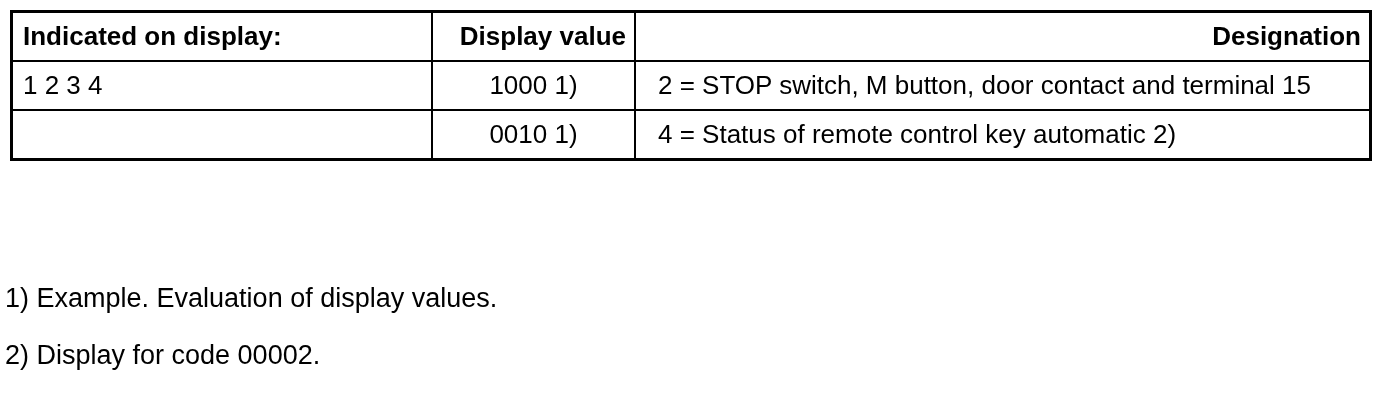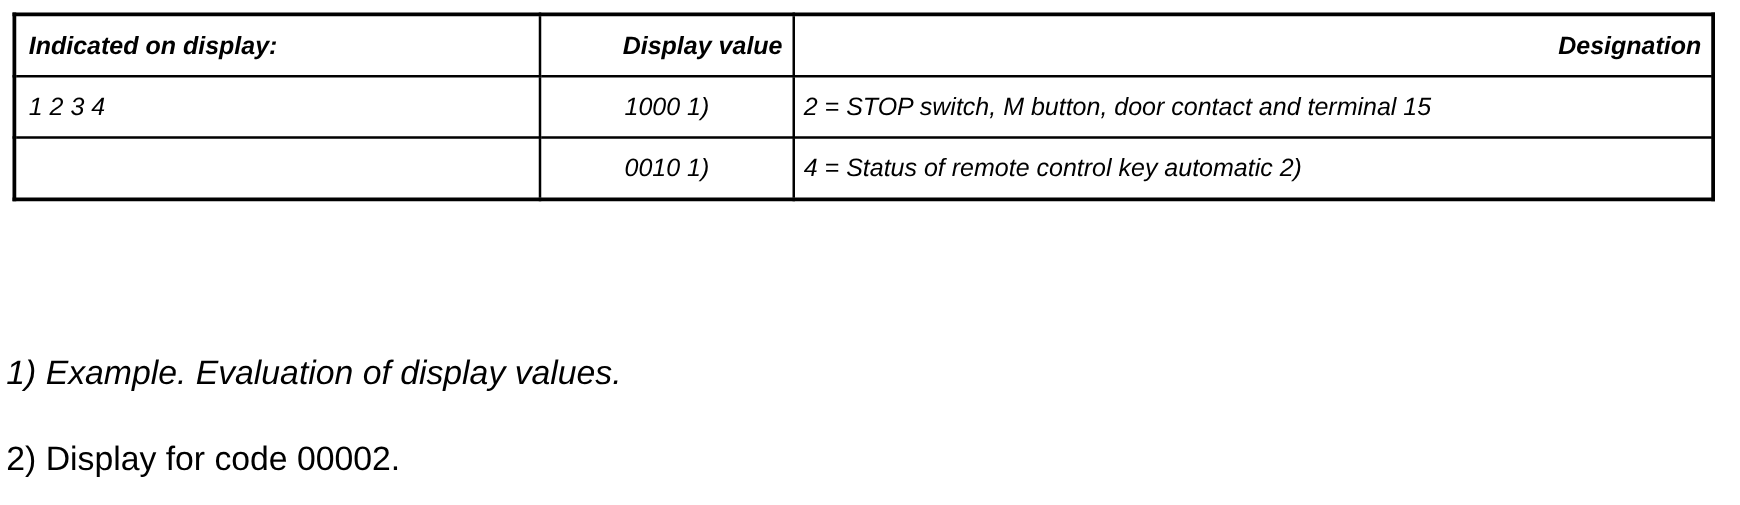--- a/index.html
+++ b/index.html
@@ -22,44 +22,43 @@
     border-collapse: collapse;
     table-layout: fixed;
   }
   table.doc-table, table.doc-table th, table.doc-table td {
     border: 2px solid #000000;
   }
   table.doc-table {
     border-width: 3px;
   }
   th, td {
-    font-size: 20px;
+    font-size: 26px;
     line-height: 1.1;
     height: 47px;
     padding: 0 8px;
     overflow: hidden;
     white-space: nowrap;
     vertical-align: middle;
-    font-style: italic;
   }
   th {
     font-weight: bold;
   }
   .col-indicated  { width: 400px; text-align: left;  padding-left: 10px; }
   .col-value      { width: 185px; text-align: center; }
-  .col-designation{ text-align: left; padding-left: 7px; }
+  .col-designation{ text-align: left; padding-left: 22px; }
   th.col-value, th.col-designation { text-align: right; }
   .footnote {
     position: absolute;
     left: 5px;
     font-size: 27px;
     white-space: nowrap;
   }
-  .footnote-1 { top: 283px; font-style: italic; }
-  .footnote-2 { top: 352px; }
+  .footnote-1 { top: 283px; }
+  .footnote-2 { top: 340px; }
 </style>
 </head>
 <body>
 
 <table class="doc-table">
   <thead>
     <tr>
       <th class="col-indicated">Indicated on display:</th>
       <th class="col-value">Display value</th>
       <th class="col-designation">Designation</th>

